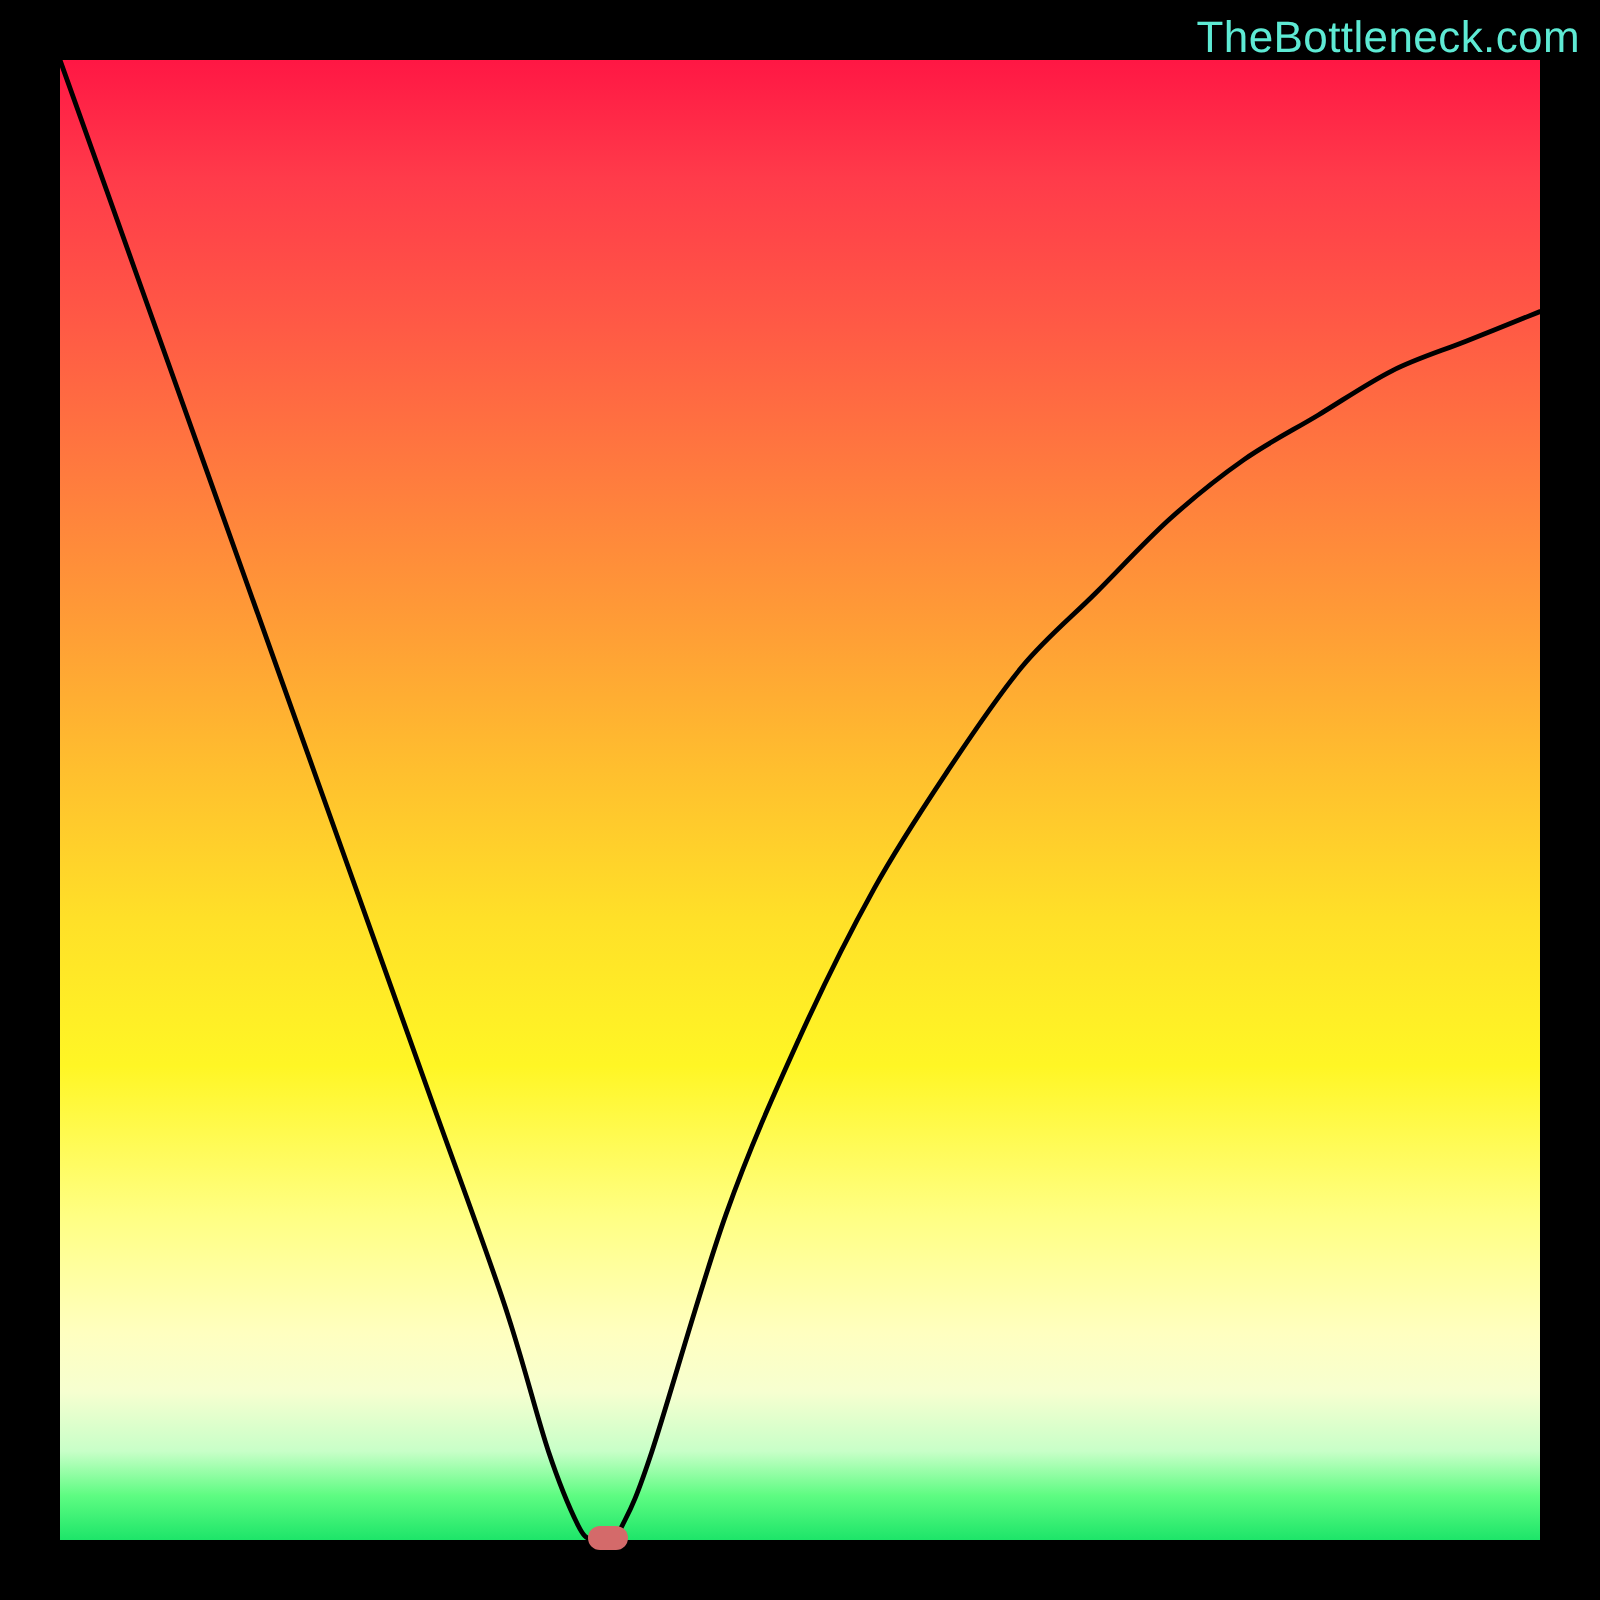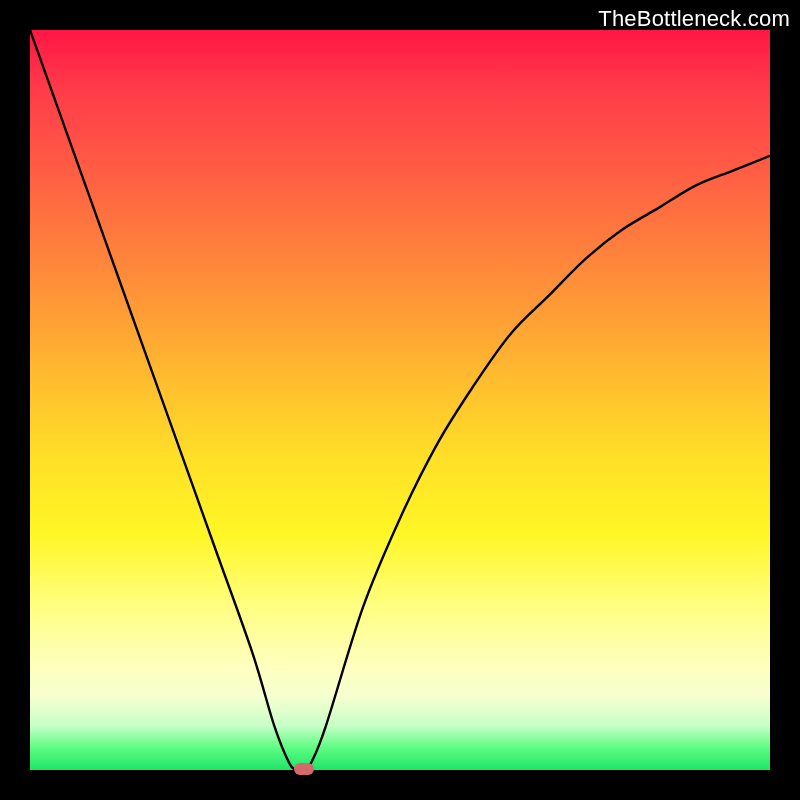--- a/index.html
+++ b/index.html
@@ -38,21 +38,21 @@
       #f6ffd0 90%,
       #c8ffc8 94%,
       #5efc82 97%,
       #1de569 100%
     );
   }
   .watermark {
     position: absolute;
     top: 6px;
     right: 10px;
-    color: #ffffff;
+    color: #5eead4;
     font-size: 22px;
     letter-spacing: 0.2px;
     user-select: none;
     font-weight: 500;
   }
   .curve-svg {
     position: absolute;
     left: 0;
     top: 0;
     width: 740px;

